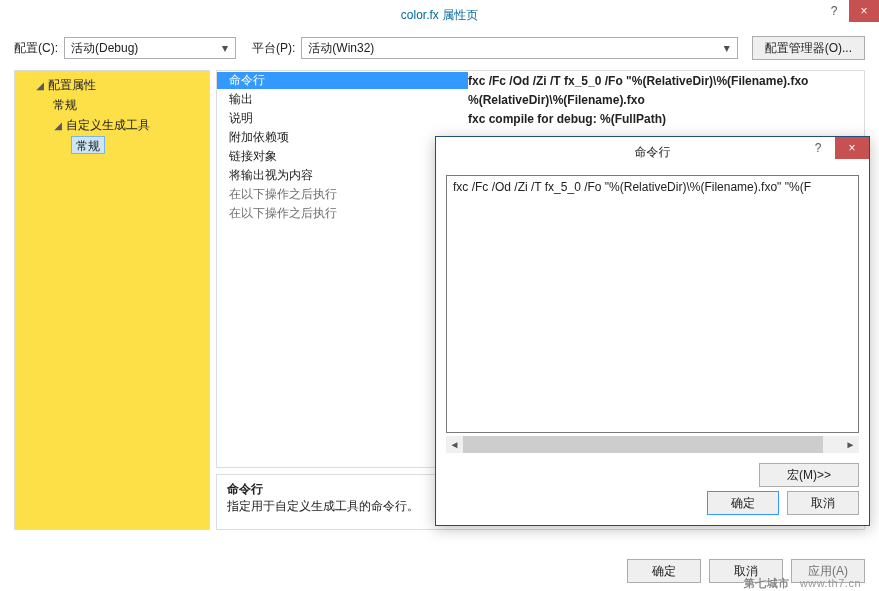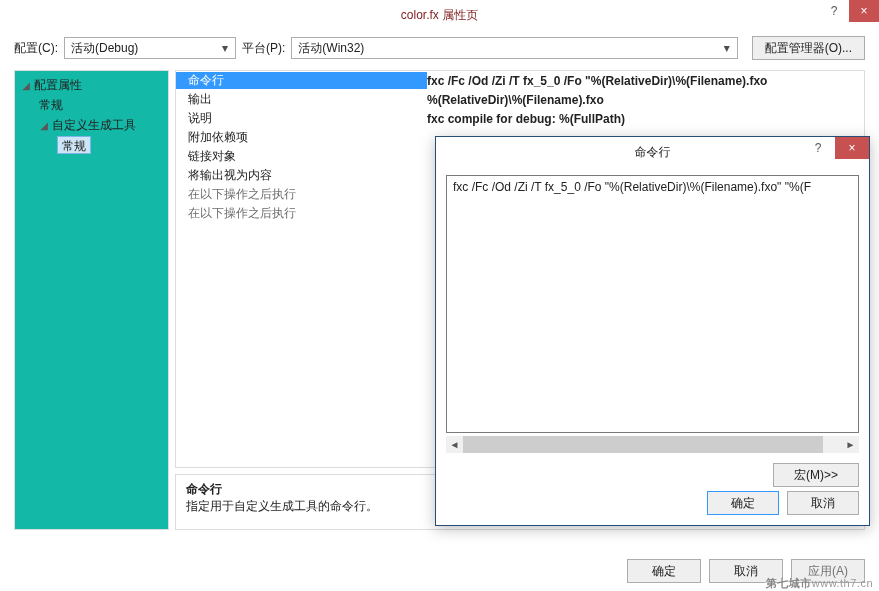--- a/index.html
+++ b/index.html
@@ -1,35 +1,35 @@
 <!DOCTYPE html>
 <html><head>
 <meta charset="utf-8">
 <style>
   * { box-sizing: border-box; font-family: "Microsoft YaHei", "Segoe UI", sans-serif; }
   body { margin:0; width:879px; height:591px; background:#fff; position:relative; overflow:hidden; font-size:12px; color:#222; }
 
   
   .titlebar { height:30px; background:#fff; display:flex; align-items:center; position:relative; }
-  .titlebar .title { position:absolute; left:0; right:0; text-align:center; font-size:12px; color:#7f1d1d; }
+  .titlebar .title { position:absolute; left:0; right:0; text-align:center; font-size:12px; color:#0369a1; }
   .titlebar .btns { position:absolute; right:0; top:0; display:flex; }
   .winbtn { width:30px; height:22px; display:flex; align-items:center; justify-content:center; font-size:12px; color:#555; }
   .winbtn.close { width:30px; height:22px; background:#c75050; color:#fff;}
   .winbtn.help {}
 
   
   .config-row { display:flex; align-items:center; gap:6px; padding:6px 14px 10px 14px; }
   .config-row label { white-space:nowrap; }
   .combo { display:flex; align-items:center; justify-content:space-between; border:1px solid #abadb3; background:#fff; height:22px; padding:0 2px 0 6px; }
   .combo .chev { width:16px; text-align:center; color:#4d4d4d; }
   .btn { border:1px solid #acacac; background:#efefef; height:24px; padding:0 12px; display:flex; align-items:center; justify-content:center; cursor:default;}
 
   
   .body-wrap { display:flex; gap:6px; padding:0 14px; }
-  .tree-pane { width:155px; height:460px; border:1px solid #dcdcdc; background:#14b8a6; padding:4px 2px; overflow:hidden;}
+  .tree-pane { width:196px; height:460px; border:1px solid #dcdcdc; background:#fde047; padding:4px 16px; overflow:hidden;}
   .tree-row { display:flex; align-items:center; height:20px; padding-left:4px; gap:3px; }
   .tree-arrow { width:10px; display:inline-block; text-align:center; font-size:10px; color:#595959;}
   .tree-arrow.open::before{content:"\25E2";} 
   .tree-label { }
   .indent1{ padding-left:22px;}
   .indent2{ padding-left:40px;}
   .tree-sel { border:1px solid #7eb4ea; background:#cde6f7; display:inline-block; padding:0 4px; height:18px; line-height:18px;}
 
   .right-pane { flex:1; display:flex; flex-direction:column; gap:6px;}
   .grid-pane { flex:1; border:1px solid #dcdcdc; background:#fff; overflow:hidden;}
@@ -54,46 +54,46 @@
   .popup .ptitle .pb { position:absolute; right:0; top:0; display:flex;}
   .popup .ptitle .pb .winbtn{ width:34px; height:22px;}
   .popup .ptitle .pb .winbtn.close{}
   .popup .body { flex:1; padding:8px 10px 10px 10px; display:flex; flex-direction:column;}
   .textarea { flex:1; border:1px solid #7a7a7a; background:#fff; padding:4px 6px; overflow:hidden; position:relative;}
   .hscroll { height:18px; display:flex; align-items:center; margin-top:2px;}
   .hscroll .arrow { width:17px; height:17px; background:#f0f0f0; border:0; display:flex; align-items:center; justify-content:center; font-size:10px; color:#555;}
   .hscroll .track { flex:1; height:17px; background:#f0f0f0; position:relative;}
   .hscroll .thumb { position:absolute; left:0; top:0; height:17px; width:360px; background:#cdcdcd;}
   .popup .row-mac { display:flex; justify-content:flex-end; padding:10px 0 4px 0;}
-  .popup .row-mac .btn{ width:86px;justify-content:center;}
+  .popup .row-mac .btn{ width:100px;justify-content:center;}
   .popup .row-ok { display:flex; justify-content:flex-end; gap:8px; }
   .popup .row-ok .btn{ width:72px;}
   .popup .row-ok .btn.primary{ border:1px solid #3399ff;}
 
-  .watermark { position:absolute; right:6px; bottom:0px; font-size:11px; color:#9a9a9a; letter-spacing:0.5px; display:flex; align-items:baseline;}
+  .watermark { position:absolute; right:18px; bottom:0px; font-size:11px; color:#9a9a9a; letter-spacing:0.5px; display:flex; gap:10px; align-items:baseline;}
   .watermark .cn{ font-weight:bold; color:#888; text-shadow:0 1px 0 #fff;}
 </style>
 </head>
 <body>
 
 <div class="titlebar">
   <span class="title">color.fx 属性页</span>
   <div class="btns">
     <div class="winbtn help">?</div>
     <div class="winbtn close">×</div>
   </div>
 </div>
 
 <div class="config-row">
   <label>配置(C):</label>
   <div class="combo" style="width:172px">
     <span>活动(Debug)</span>
     <span class="chev">▾</span>
   </div>
-  <label style="margin-left:0">平台(P):</label>
+  <label style="margin-left:10px">平台(P):</label>
   <div class="combo" style="flex:1">
     <span>活动(Win32)</span>
     <span class="chev">▾</span>
   </div>
   <div class="btn" style="margin-left:8px">
     <span>配置管理器(O)...</span>
   </div>
 </div>
 
 <div class="body-wrap">

